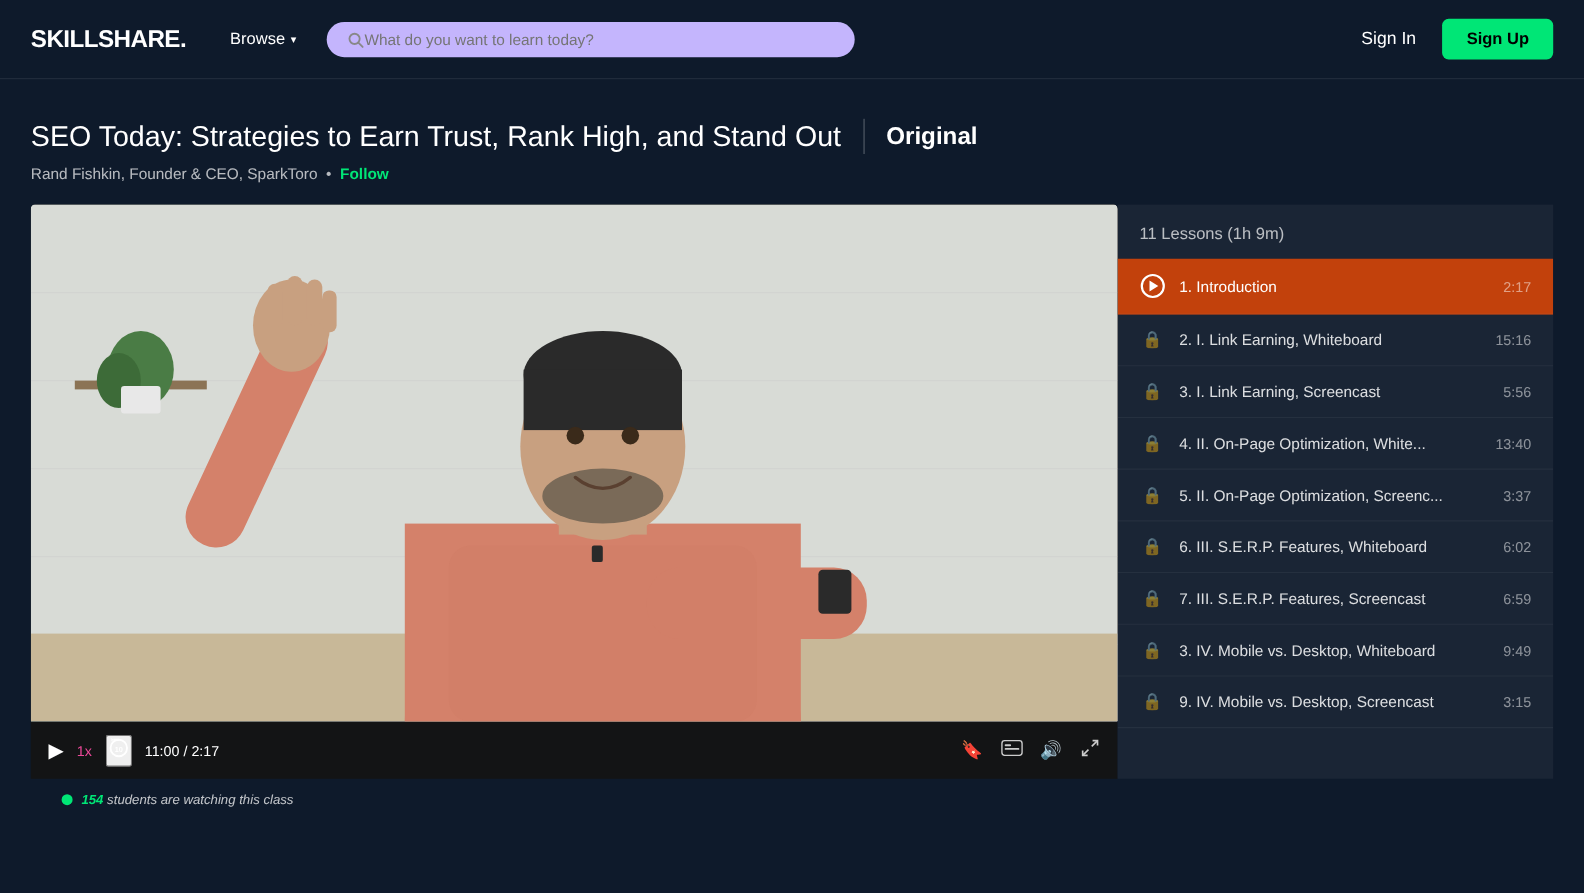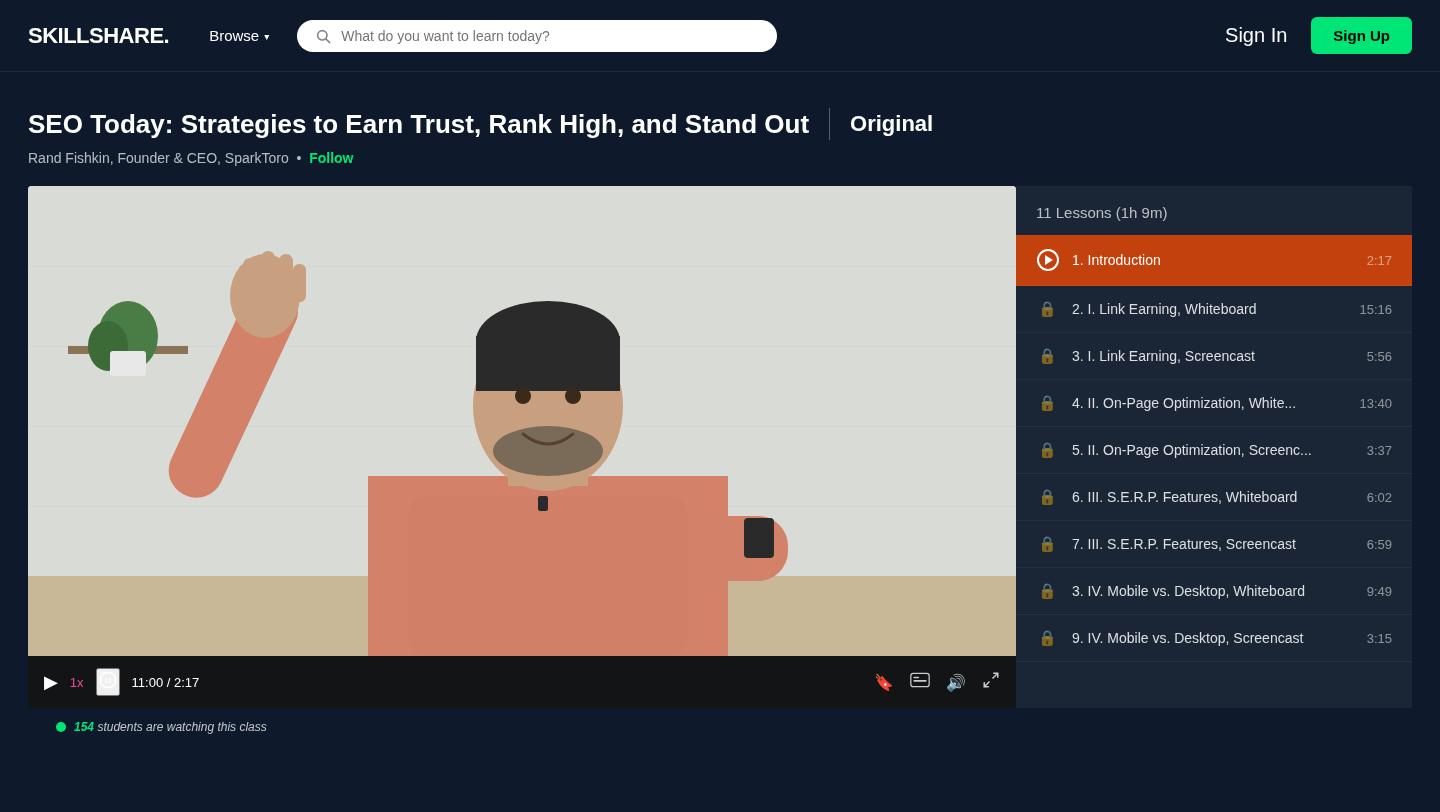--- a/index.html
+++ b/index.html
@@ -48,26 +48,26 @@
       padding: 6px 8px;
       justify-content: flex-end;
     }
     .browse-chevron {
       font-size: 10px;
       margin-top: 1px;
     }
     .search-bar {
       display: flex;
       align-items: flex-end;
-      background: #ffffff;
+      background: #c4b5fd;
       border-radius: 24px;
       padding: 8px 18px;
       flex: 1;
       max-width: 480px;
-      gap: 10px;
+      gap: 0;
     }
     .search-icon-svg {
       color: #888;
       flex-shrink: 0;
     }
     .search-input {
       border: none;
       outline: none;
       font-size: 14px;
       color: #333;
@@ -77,21 +77,21 @@
     .nav-right {
       margin-left: auto;
       display: flex;
       align-items: center;
       gap: 24px;
     }
     .sign-in-btn {
       background: none;
       border: none;
       color: #fff;
-      font-size: 20px;
+      font-size: 16px;
       font-weight: 500;
       cursor: pointer;
     }
     .sign-up-btn {
       background: #00e676;
       color: #000;
       border: none;
       border-radius: 6px;
       font-size: 15px;
       font-weight: 700;
@@ -104,21 +104,21 @@
       padding: 36px 28px 20px 28px;
     }
     .course-title-row {
       display: flex;
       align-items: center;
       gap: 20px;
       margin-bottom: 10px;
     }
     .course-title {
       font-size: 26px;
-      font-weight: 700;
+      font-weight: 400;
       color: #fff;
     }
     .separator {
       width: 1px;
       height: 32px;
       background: rgba(255,255,255,0.3);
     }
     .original-badge {
       font-size: 22px;
       font-weight: 700;

